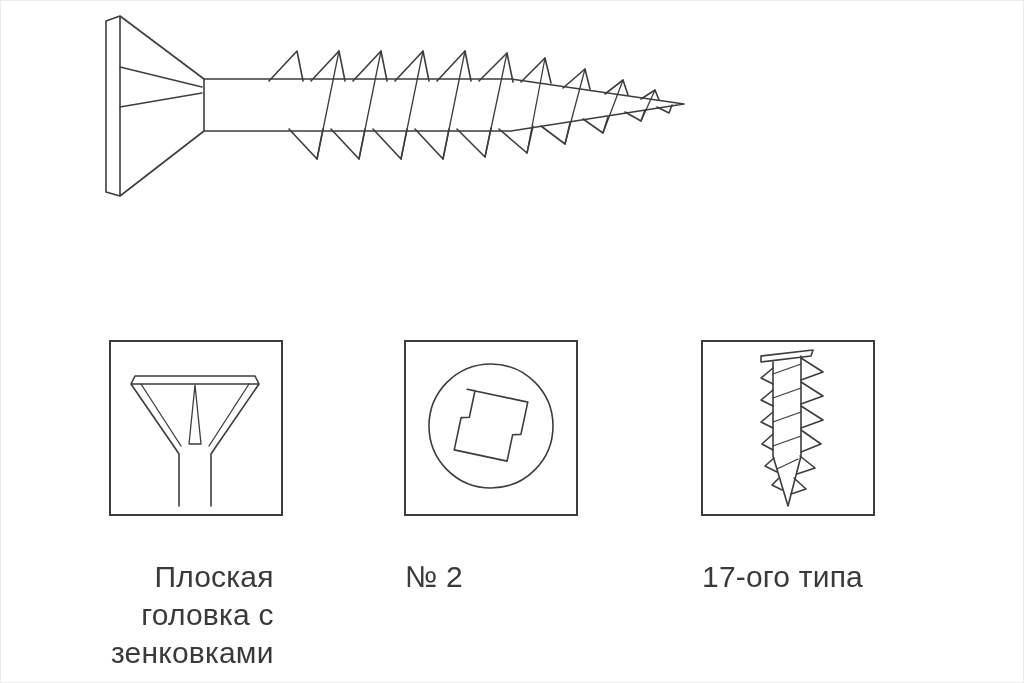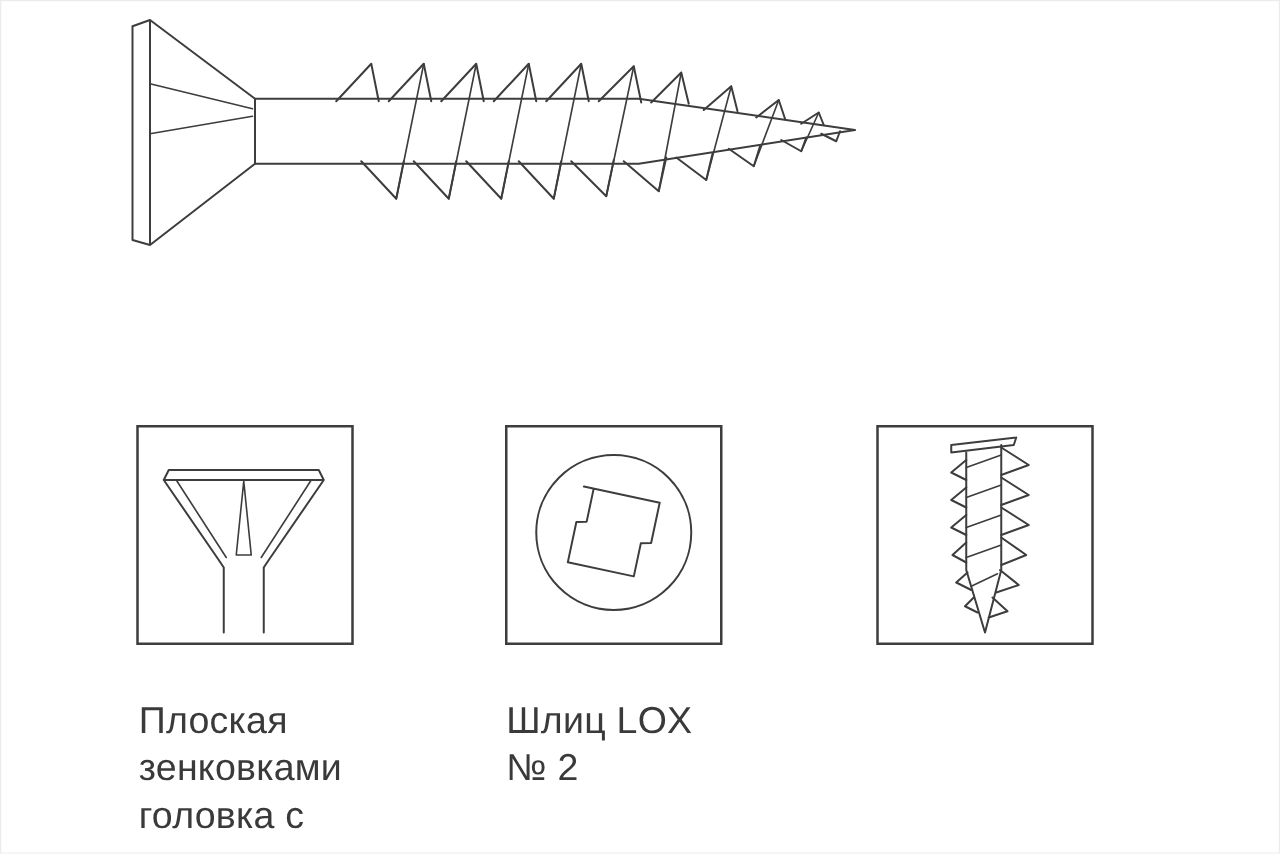--- a/index.html
+++ b/index.html
@@ -9,20 +9,21 @@
   }
   .canvas {
     position: relative;
     width: 1024px;
     height: 683px;
     background: #ffffff;
     border: 1px solid #ececec;
     box-sizing: border-box;
     font-family: "Liberation Sans", sans-serif;
     overflow: hidden;
+    text-align: right;
   }
   .main-screw {
     position: absolute;
     left: 88px;
     top: 6px;
     width: 620px;
     height: 200px;
   }
   .fbox {
     position: absolute;
@@ -140,25 +141,25 @@
            M70,70 L58,80 L70,86
            M70,92 L59,102 L70,108
            M71,116 L62,124 L74,130
            M76,136 L69,143 L79,148"></path>
       <path class="line-draw-thin" d="M70,32 L98,22 M70,56 L98,46 M70,80 L98,70 M70,104 L98,94 M74,127 L95,117"></path>
     </svg>
   </div>
 
   <div class="flabel" id="flabel-head">
     <span>Плоская</span>
+    <span>головка с</span>
     <span>зенковками</span>
-    <span>головка с</span>
   </div>
 
   <div class="flabel" id="flabel-drive">
-    <span>Шлиц LOX</span>
     <span>№ 2</span>
   </div>
 
   <div class="flabel" id="flabel-tip">
+    <span>17-ого типа</span>
   </div>
 
 </div>
 
 </body></html>

